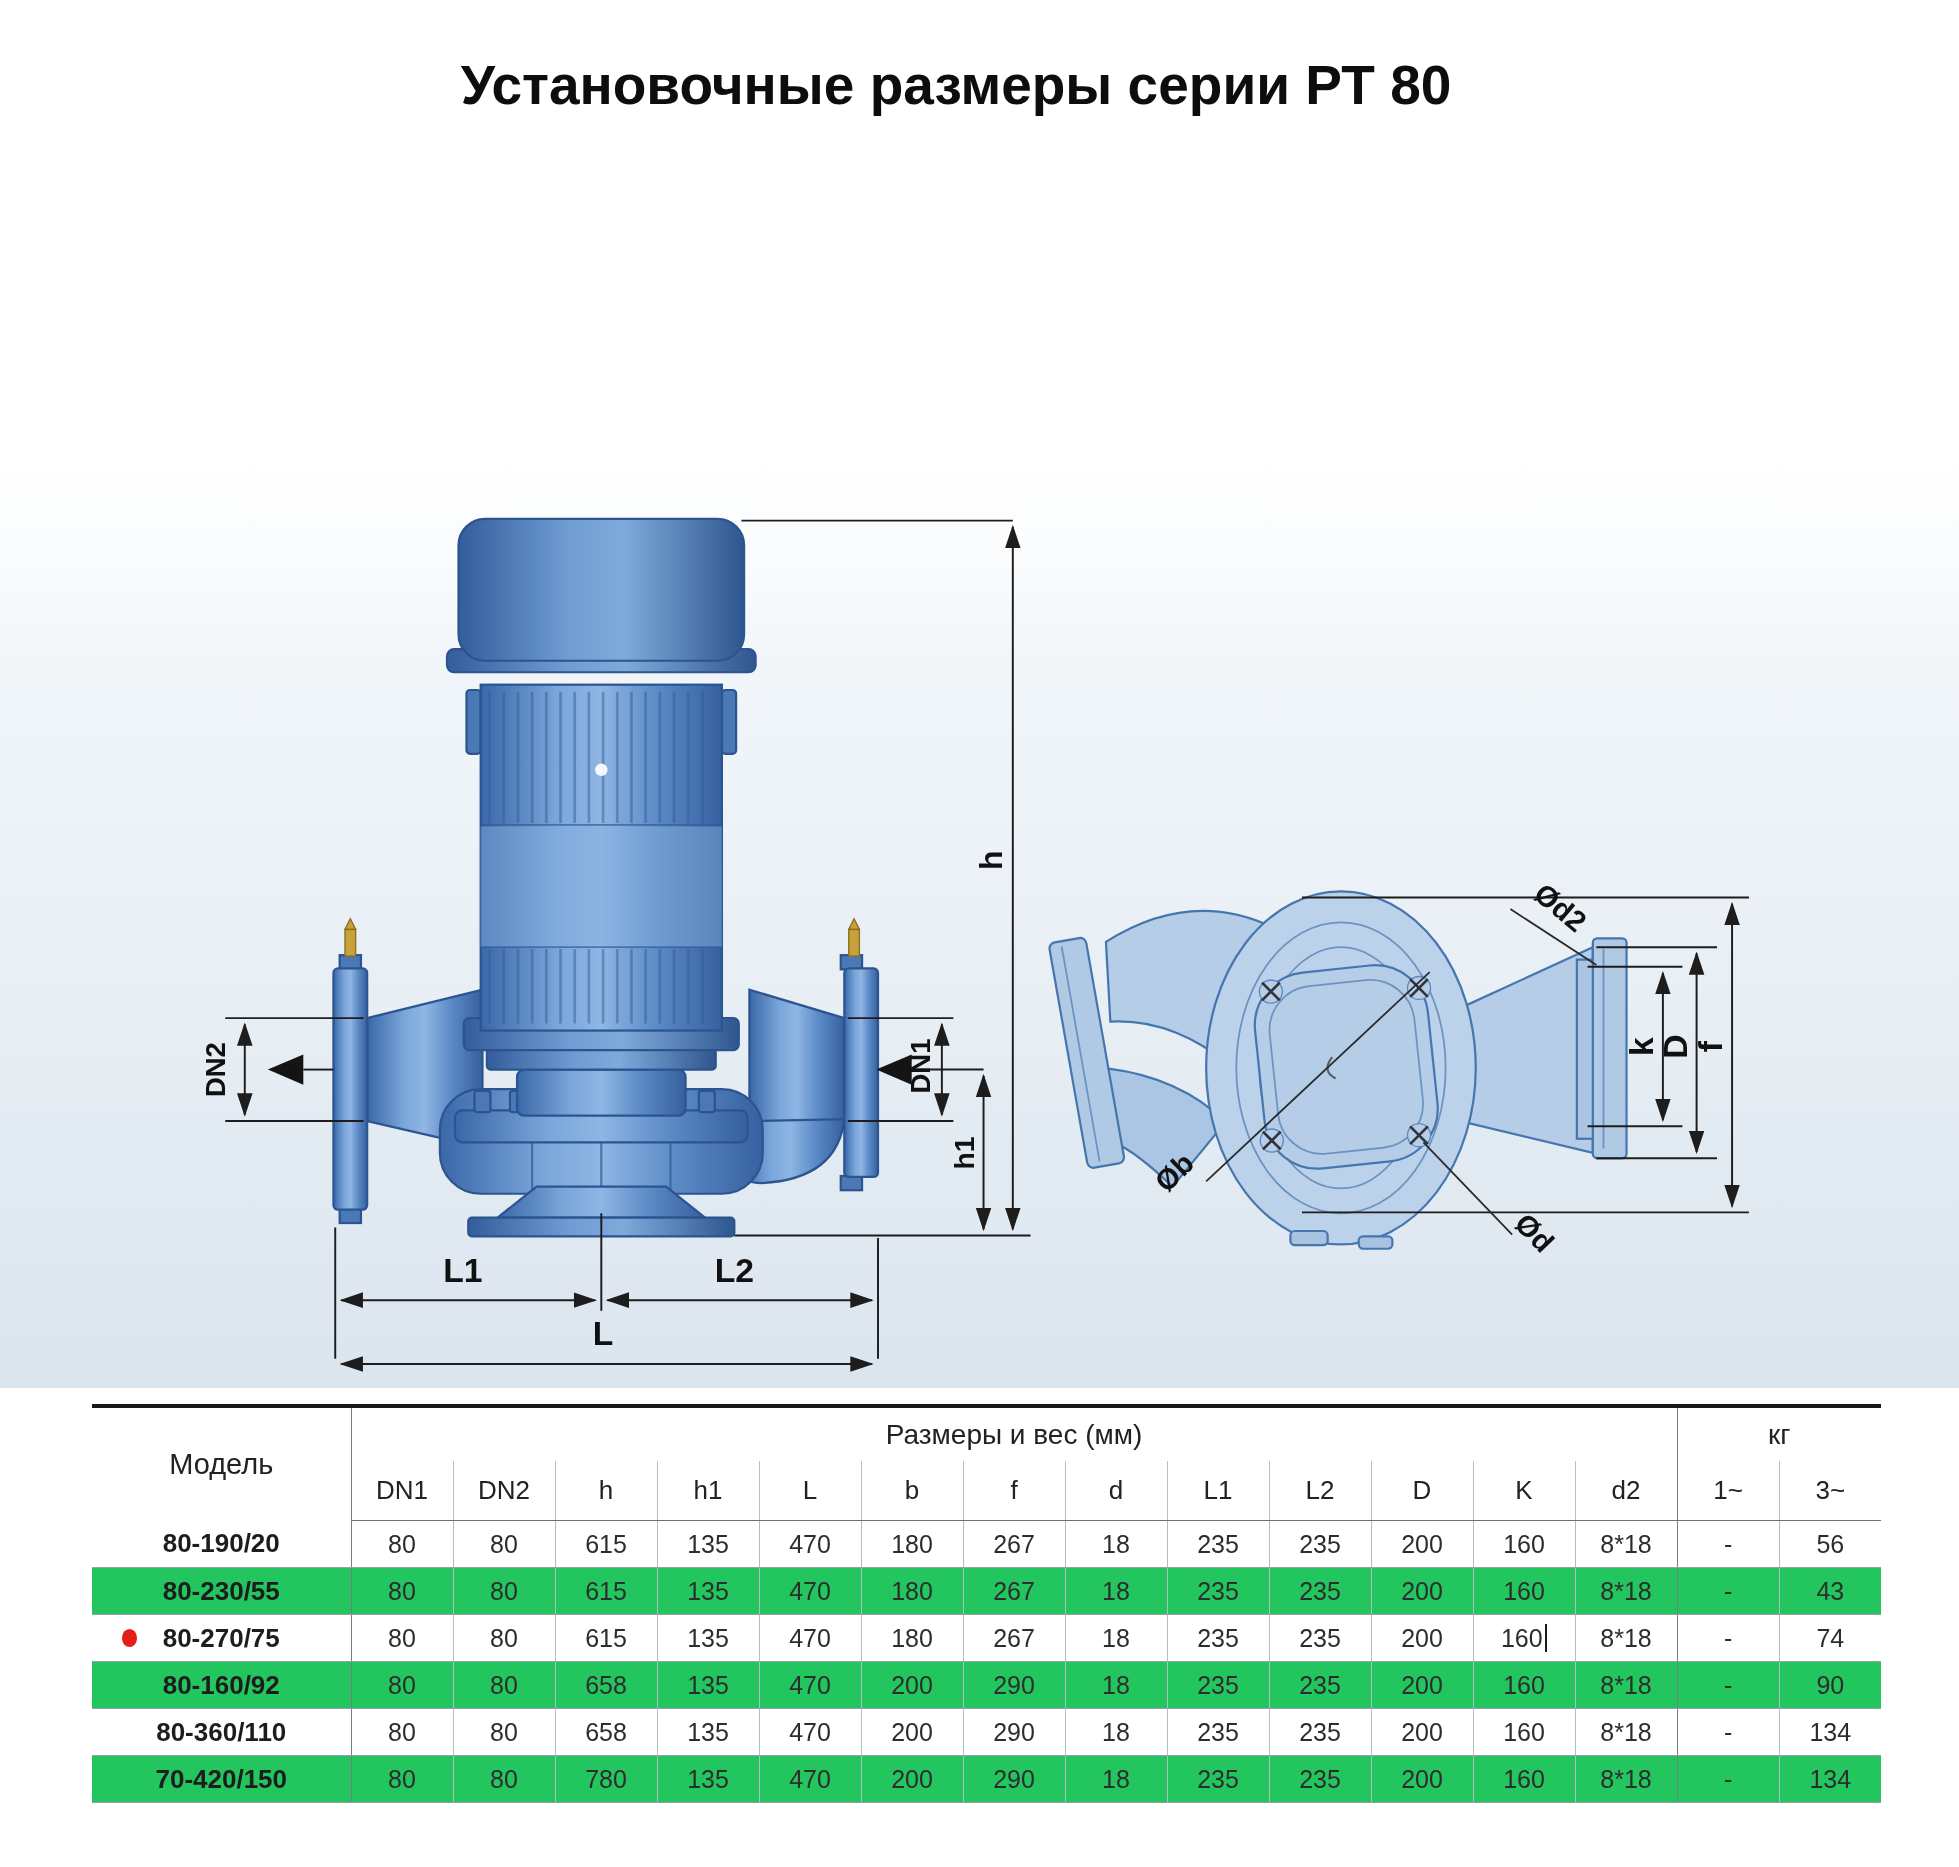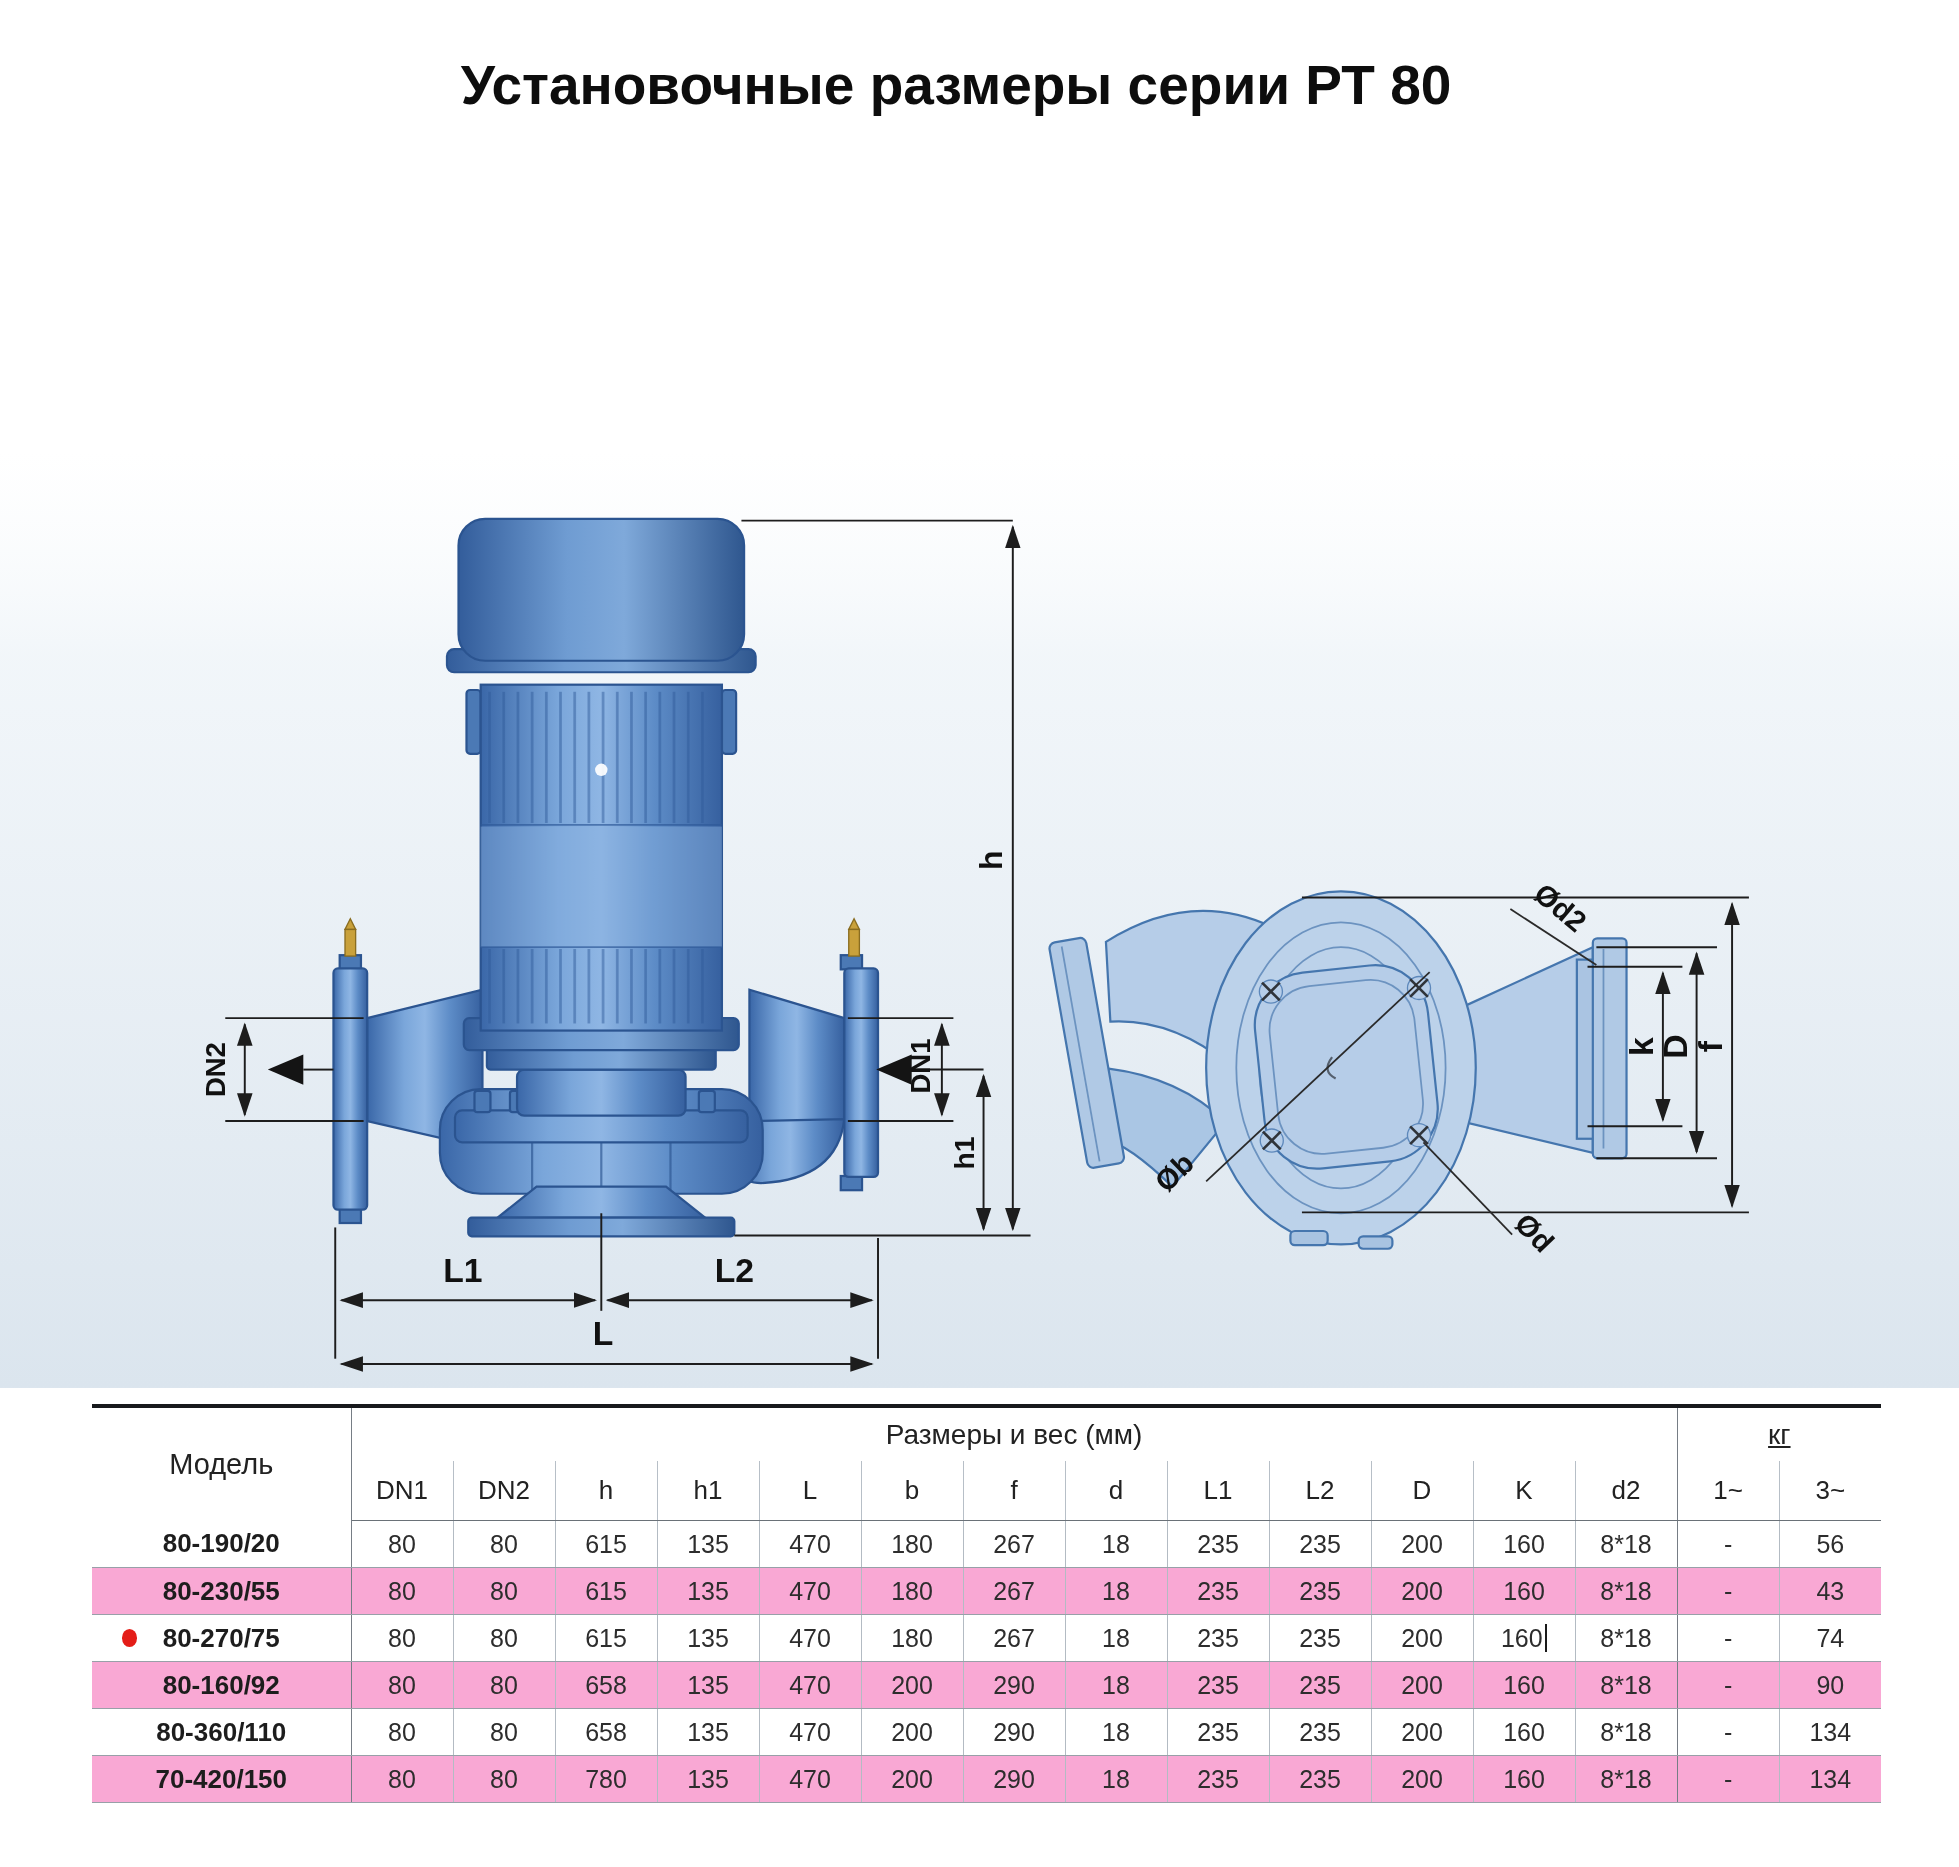--- a/index.html
+++ b/index.html
@@ -28,37 +28,37 @@
     border-top:4.4px solid #17191c;
     font-family:"Liberation Sans",sans-serif;
   }
   .spec-table th,.spec-table td{
     padding:0;text-align:center;vertical-align:middle;
     white-space:nowrap;overflow:hidden;
   }
   .spec-table thead th{font-weight:normal;color:#222;}
   th.model-h{font-size:29px;font-weight:bold;border-right:1.8px solid #767d85;}
   th.grp{font-size:28px;font-weight:bold;height:53px;}
-  th.grp-kg{border-left:1.8px solid #767d85;text-decoration:underline;}
+  th.grp-kg{border-left:1.8px solid #767d85;}
   tr.subhead th{
     font-size:26px;height:59px;border-left:0.9px solid #b7bfc7;
     border-bottom:1.8px solid #6a7178;color:#222;
   }
   tr.subhead th:first-child{border-left:none;}
   tr.subhead th.kg-start{border-left:1.8px solid #767d85;}
   .spec-table tbody td{
     font-size:25px;height:46px;color:#2d2d2d;
     border-bottom:1.8px solid #98a0a8;border-left:0.9px solid #b3bbc3;
   }
   .spec-table tbody td.model{
     font-size:26px;font-weight:bold;color:#1d1d1d;border-left:none;
     border-right:1.8px solid #767d85;position:relative;
   }
   .spec-table tbody td.kg-start{border-left:1.8px solid #767d85;}
-  .spec-table tbody tr.alt{background:#f9a8d4;}
+  .spec-table tbody tr.alt{background:#22c55e;}
   .dot{
     position:absolute;left:30px;top:50%;margin-top:-8.9px;width:15px;height:17.7px;
     border-radius:50%;display:inline-block;
   }
   .cursor{display:inline-block;width:1.8px;height:28px;background:#1a1a1a;
     vertical-align:middle;margin-left:2.7px;margin-top:-3.5px;}
 </style>
 </head>
 <body>
 

